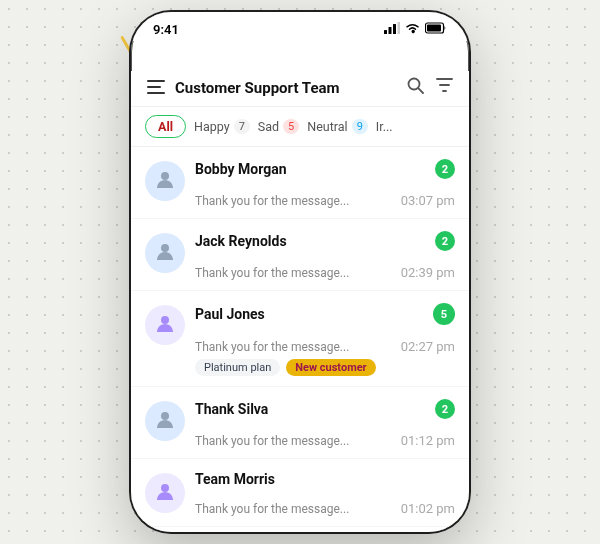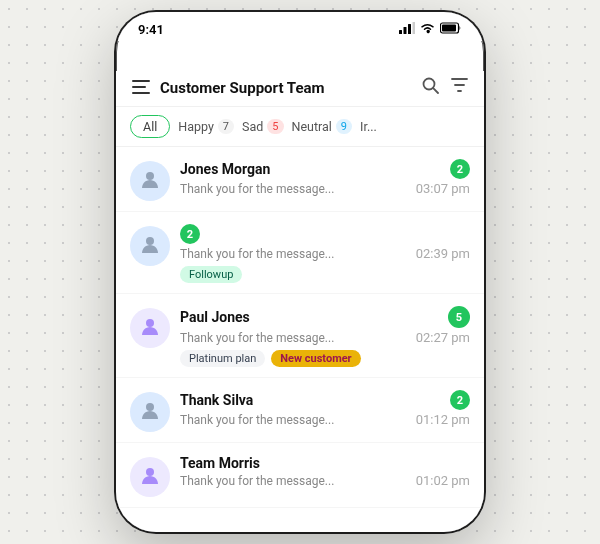--- a/index.html
+++ b/index.html
@@ -51,21 +51,21 @@
       height: 14px;
       background: #f5c842;
       border-radius: 2px;
       transform: rotate(-10deg);
       left: 137px;
       top: 55px;
     }
 
     
     .phone {
-      width: 368px;
+      width: 338px;
       height: 520px;
       background: #fff;
       border-radius: 40px;
       box-shadow: 0 20px 60px rgba(0,0,0,0.25), 0 0 0 2px #222, inset 0 0 0 1px #555;
       overflow: hidden;
       position: relative;
       display: flex;
       flex-direction: column;
     }
 
@@ -152,22 +152,22 @@
       font-size: 12.5px;
       color: #555;
       white-space: nowrap;
       cursor: pointer;
     }
     .tab-item.active {
       background: #fff;
       border: 1.5px solid #22c55e;
       border-radius: 20px;
       padding: 3px 12px;
-      color: #404040;
-      font-weight: 400;
+      color: #b91c1c;
+      font-weight: 700;
     }
     .tab-badge {
       background: #f3f3f3;
       border-radius: 10px;
       padding: 1px 5px;
       font-size: 11px;
       color: #555;
     }
     .tab-badge.sad { background: #fee2e2; color: #ef4444; }
     .tab-badge.neutral { background: #e0f2fe; color: #0ea5e9; }
@@ -232,21 +232,21 @@
     }
     .conv-badge.five {
       width: 22px;
       height: 22px;
       font-size: 11px;
     }
     .conv-row2 {
       display: flex;
       justify-content: space-between;
       align-items: center;
-      margin-top: 2px;
+      margin-top: 14px;
     }
     .conv-preview {
       font-size: 12px;
       color: #888;
       flex: 1;
       overflow: hidden;
       text-overflow: ellipsis;
       white-space: nowrap;
     }
     .conv-time {
@@ -359,49 +359,47 @@
       <div class="avatar blue">
         <span class="avatar-icon">
           <svg width="22" height="22" viewBox="0 0 22 22" fill="none">
             <circle cx="11" cy="8" r="4" fill="#93a3b8"></circle>
             <path d="M3 20c0-4.4 3.6-8 8-8s8 3.6 8 8" fill="#93a3b8"></path>
           </svg>
         </span>
       </div>
       <div class="conv-body">
         <div class="conv-row1">
-          <span class="conv-name">Jones Morgan</span>
+          <span class="conv-name">Bobby Morgan</span>
           <span class="conv-badge">2</span>
         </div>
         <div class="conv-row2">
           <span class="conv-preview">Thank you for the message...</span>
           <span class="conv-time">03:07 pm</span>
         </div>
       </div>
     </div>
 
     <div class="conv-item">
       <div class="avatar blue">
         <span class="avatar-icon">
           <svg width="22" height="22" viewBox="0 0 22 22" fill="none">
             <circle cx="11" cy="8" r="4" fill="#93a3b8"></circle>
             <path d="M3 20c0-4.4 3.6-8 8-8s8 3.6 8 8" fill="#93a3b8"></path>
           </svg>
         </span>
       </div>
       <div class="conv-body">
         <div class="conv-row1">
+          <span class="conv-name">Jack Reynolds</span>
           <span class="conv-badge">2</span>
         </div>
         <div class="conv-row2">
           <span class="conv-preview">Thank you for the message...</span>
           <span class="conv-time">02:39 pm</span>
-        </div>
-        <div class="conv-tags">
-          <span class="tag followup">Followup</span>
         </div>
       </div>
     </div>
 
     <div class="conv-item">
       <div class="avatar purple">
         <span class="avatar-icon">
           <svg width="22" height="22" viewBox="0 0 22 22" fill="none">
             <circle cx="11" cy="8" r="4" fill="#a78bfa"></circle>
             <path d="M3 20c0-4.4 3.6-8 8-8s8 3.6 8 8" fill="#a78bfa"></path>

